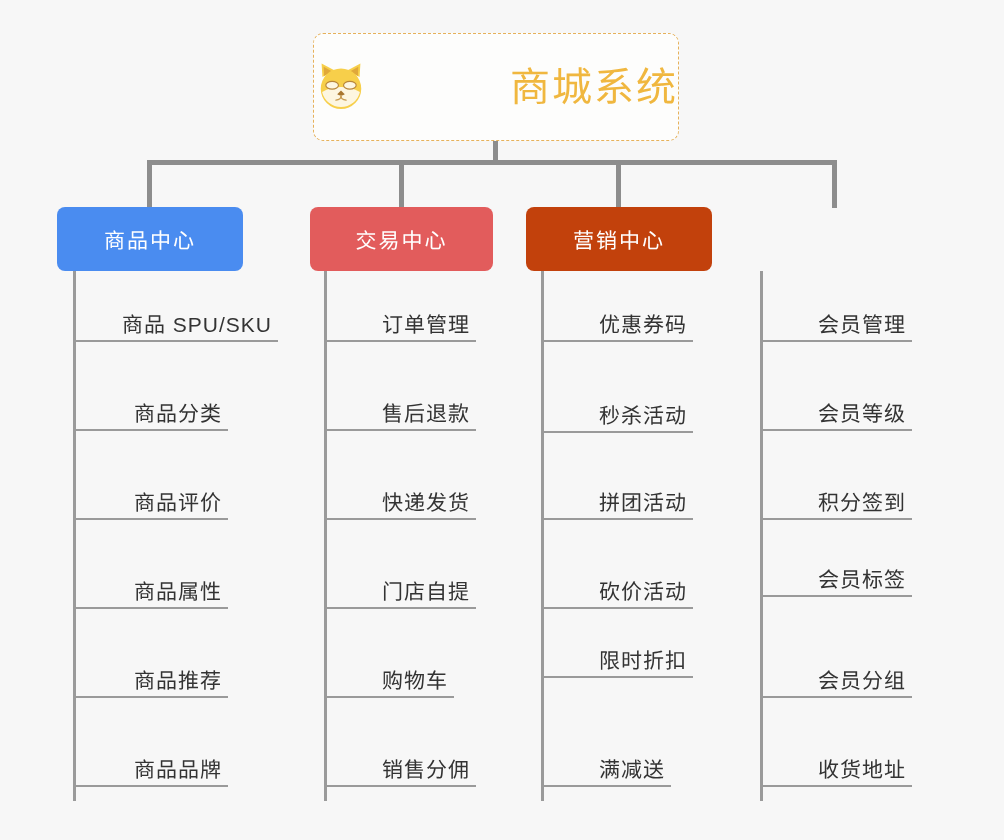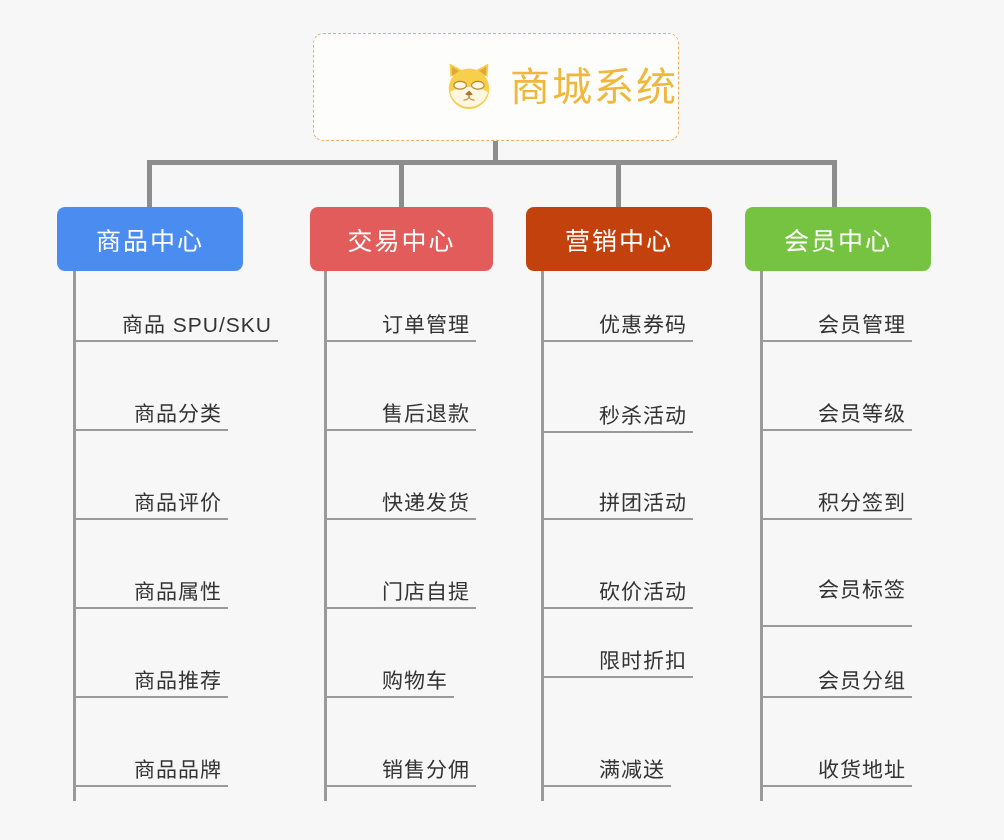--- a/index.html
+++ b/index.html
@@ -29,21 +29,21 @@
     left: 313px;
     top: 33px;
     width: 366px;
     height: 108px;
     box-sizing: border-box;
     background: #fdfdfc;
     border: 1px dashed #e6b15a;
     border-radius: 10px;
     display: flex;
     align-items: center;
-    justify-content: flex-end;
+    justify-content: space-between;
     gap: 14px;
   }
   .root-title {
     font-size: 40px;
     color: #f0b73f;
     letter-spacing: 2px;
     line-height: 1;
     white-space: nowrap;
   }
   .shiba-icon {
@@ -71,21 +71,21 @@
     position: absolute;
     top: 207px;
     height: 64px;
     box-sizing: border-box;
     border-radius: 8px;
     display: flex;
     align-items: center;
     justify-content: center;
   }
   .category-label {
-    font-size: 25px;
+    font-size: 21px;
     color: #ffffff;
     letter-spacing: 2px;
     white-space: nowrap;
   }
   .cat0 { left: 57px;  width: 186px; }
   .cat1 { left: 310px; width: 183px; }
   .cat2 { left: 526px; width: 186px; }
   .cat3 { left: 745px; width: 186px; }
 
   
@@ -166,23 +166,20 @@
 
   <div class="category-box cat0" style="background: rgb(74, 140, 240);">
     <span class="category-label">商品中心</span>
   </div>
   <div class="category-box cat1" style="background: rgb(226, 92, 92);">
     <span class="category-label">交易中心</span>
   </div>
   <div class="category-box cat2" style="background: #c2410c;">
     <span class="category-label">营销中心</span>
   </div>
-  <div class="category-box cat3" style="background: rgb(118, 194, 65);">
-    <span class="category-label">会员中心</span>
-  </div>
 
   <div class="branch-col col0">
     <div class="branch-trunk"></div>
     <div class="leaf-item" style="top:3px;   width:205px;">
         <span class="leaf-label">商品 SPU/SKU</span>
       </div>
     <div class="leaf-item" style="top:92px;  width:155px;">
         <span class="leaf-label">商品分类</span>
       </div>
     <div class="leaf-item" style="top:181px; width:155px;">
@@ -247,21 +244,21 @@
     <div class="branch-trunk"></div>
     <div class="leaf-item" style="top:3px;   width:152px;">
         <span class="leaf-label">会员管理</span>
       </div>
     <div class="leaf-item" style="top:92px;  width:152px;">
         <span class="leaf-label">会员等级</span>
       </div>
     <div class="leaf-item" style="top:181px; width:152px;">
         <span class="leaf-label">积分签到</span>
       </div>
-    <div class="leaf-item" style="top:288px; width:152px;align-items:center;">
+    <div class="leaf-item" style="top:258px; width:152px;">
         <span class="leaf-label">会员标签</span>
       </div>
     <div class="leaf-item" style="top:359px; width:152px;">
         <span class="leaf-label">会员分组</span>
       </div>
     <div class="leaf-item" style="top:448px; width:152px;">
         <span class="leaf-label">收货地址</span>
       </div>
   </div>
 

